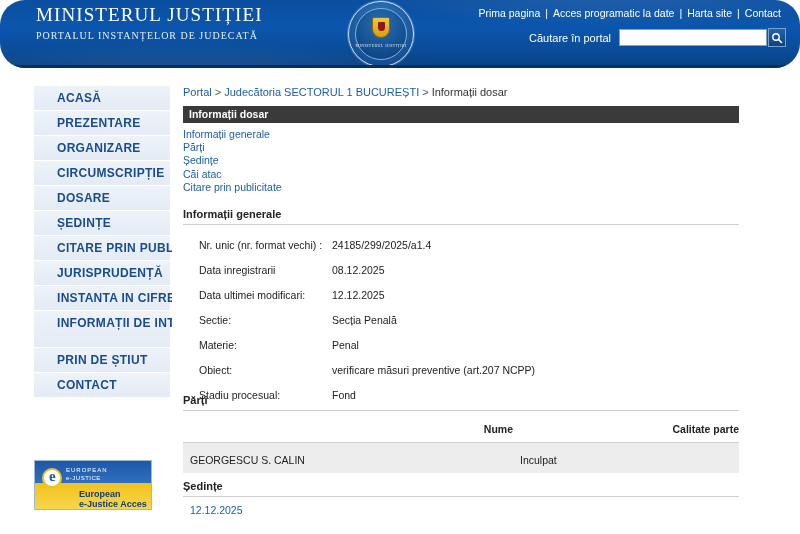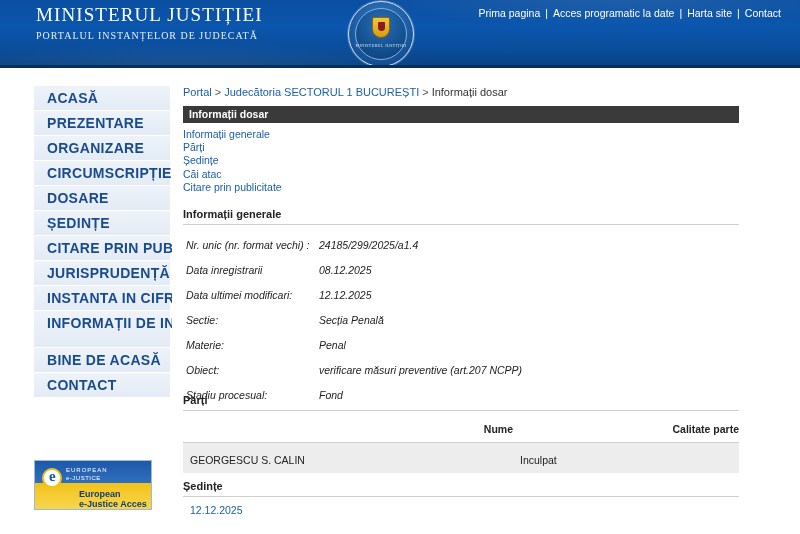--- a/index.html
+++ b/index.html
@@ -15,20 +15,21 @@
     width: 800px; height: 534px;
     background: #ffffff;
   }
 
   
   .header {
     position: relative;
     width: 800px; height: 68px;
     background: linear-gradient(to bottom, #0a4fa0 0%, #0b56ad 40%, #0a4c99 75%, #08417f 100%);
     overflow: hidden;
+    border-radius: 25px;
   }
   .header:after {
     content: "";
     position: absolute;
     left: 0; right: 0; bottom: 0;
     height: 3px;
     background: #062f5d;
   }
   .header-swoosh {
     position: absolute;
@@ -161,22 +162,22 @@
   }
   .menu {
     position: absolute;
     left: 34px; top: 18px;
     width: 136px;
   }
   .menu-item {
     display: block;
     height: 25px;
     line-height: 25px;
-    padding-left: 13px;
-    font-size: 14px;
+    padding-left: 23px;
+    font-size: 12px;
     font-weight: bold;
     color: #1b4b8f;
     letter-spacing: 0.3px;
     background: linear-gradient(to bottom, #eef3f9 0%, #e3ebf5 100%);
     border-bottom: 1px solid #ffffff;
     text-decoration: none;
     cursor: pointer;
     white-space: nowrap;
   }
   .menu-item.two-line {
@@ -277,23 +278,22 @@
     color: #222222;
     padding-bottom: 4px;
     border-bottom: 1px solid #cfcfcf;
   }
   #sec-general { top: 140px; }
   #sec-parti   { top: 326px; }
   #sec-sedinte { top: 412px; }
 
   .kv {
     position: absolute;
-    left: 7px; top: 164px;
+    left: 20px; top: 164px;
     width: 556px;
-    font-style: italic;
   }
   .kv-row {
     display: flex;
     height: 25px;
     align-items: center;
     font-size: 10.5px;
     color: #222222;
   }
   .kv-key { width: 140px; padding-left: 7px; }
   .kv-val { flex: 1; }
@@ -351,37 +351,49 @@
       <div class="crest-outer"></div>
       <div class="crest-inner"></div>
       <div class="crest-shield"></div>
       <div class="crest-text">MINISTERUL JUSTIȚIEI</div>
     </div>
 
     <div class="top-nav">
       <a href="#">Prima pagina</a><span>|</span><a href="#">Acces programatic la date</a><span>|</span><a href="#">Harta site</a><span>|</span><a href="#">Contact</a>
     </div>
 
+    <div class="search-area">
+      <span class="search-label">Căutare în portal</span>
+      <input class="search-input" type="text" placeholder="" style="">
+      <button class="search-btn">
+        <span>
+          <svg width="12" height="12" viewBox="0 0 12 12">
+            <circle cx="5" cy="5" r="3.2" fill="none" stroke="#ffffff" stroke-width="1.4"></circle>
+            <line x1="7.4" y1="7.4" x2="10.5" y2="10.5" stroke="#ffffff" stroke-width="1.6" stroke-linecap="round"></line>
+          </svg>
+        </span>
+      </button>
+    </div>
   </div>
 
   <div class="content">
 
     <div class="leftcol">
       <div class="menu">
         <a class="menu-item" href="#">ACASĂ</a>
         <a class="menu-item" href="#">PREZENTARE</a>
         <a class="menu-item" href="#">ORGANIZARE</a>
         <a class="menu-item" href="#">CIRCUMSCRIPȚIE</a>
         <a class="menu-item" href="#">DOSARE</a>
         <a class="menu-item" href="#">ȘEDINȚE</a>
         <a class="menu-item" href="#">CITARE PRIN PUBLICITATE</a>
         <a class="menu-item" href="#">JURISPRUDENȚĂ</a>
         <a class="menu-item" href="#">INSTANTA IN CIFRE</a>
         <a class="menu-item two-line" href="#">INFORMAȚII DE INTERES PUBLIC</a>
-        <a class="menu-item" href="#">BINE DE ACASĂ</a>
+        <a class="menu-item" href="#">PRIN DE ȘTIUT</a>
         <a class="menu-item" href="#">CONTACT</a>
       </div>
 
       <div class="ejustice">
         <div class="ej-circle"></div>
         <div class="ej-t1">EUROPEAN</div>
         <div class="ej-t2">e-JUSTICE</div>
         <div class="ej-t3">European</div>
         <div class="ej-t4">e-Justice Acces</div>
       </div>

